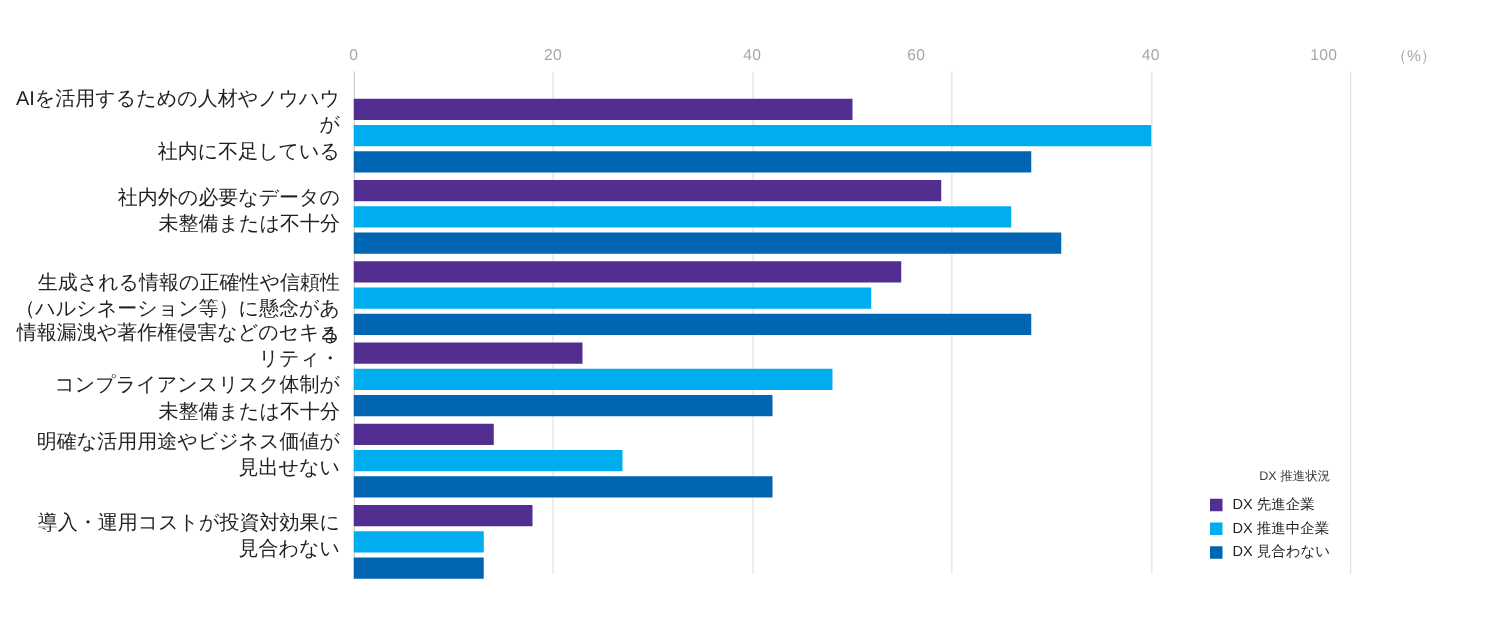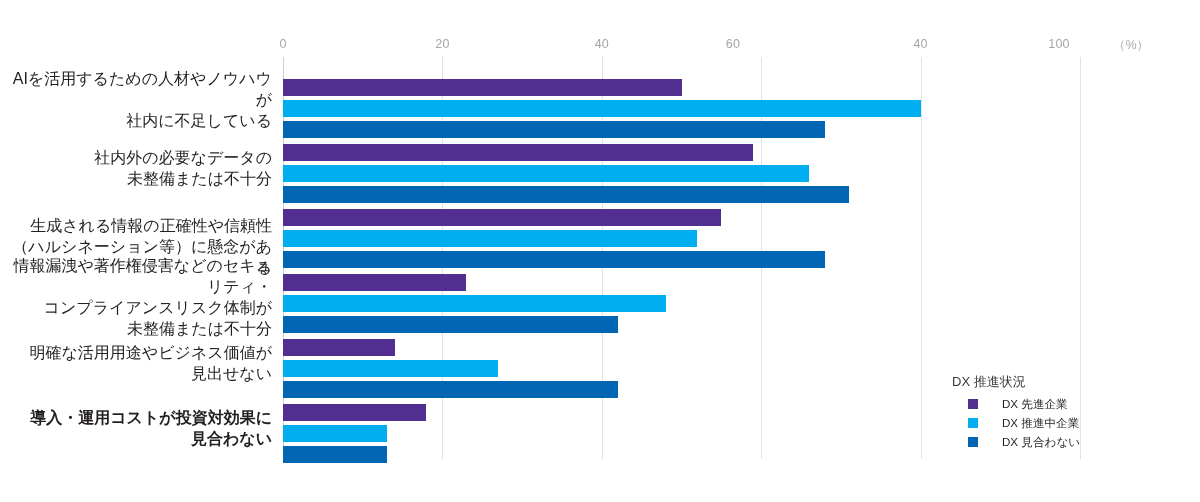--- a/index.html
+++ b/index.html
@@ -83,29 +83,30 @@
   
   .legend {
     position: absolute;
     left: 952px;
     top: 372px;
     font-size: 11.6px;
     color: #231f20;
     line-height: 19px;
   }
   .legend-title {
-    font-size: 13px;
+    font-size: 10px;
     color: #3b3b3d;
     margin-bottom: 3px;
     white-space: nowrap;
+    text-align: right;
   }
   .legend-item {
     display: flex;
     align-items: center;
-    gap: 24px;
+    gap: 8px;
     white-space: nowrap;
     height: 19px;
     padding-left: 16px;
   }
   .legend-swatch {
     width: 10px;
     height: 10px;
     flex: 0 0 10px;
     display: inline-block;
   }
@@ -132,21 +133,21 @@
     <div class="cat-label-wrap" style="top:256px;">
       <span class="cat-label-text" style="white-space:pre-line;">情報漏洩や著作権侵害などのセキュリティ・
 コンプライアンスリスク体制が
 未整備または不十分</span>
     </div>
     <div class="cat-label-wrap" style="top:343px;">
       <span class="cat-label-text" style="white-space:pre-line;">明確な活用用途やビジネス価値が
 見出せない</span>
     </div>
     <div class="cat-label-wrap" style="top:408px;">
-      <span class="cat-label-text" style="white-space:pre-line;font-weight:bold;">導入・運用コストが投資対効果に
+      <span class="cat-label-text" style="white-space:pre-line;">導入・運用コストが投資対効果に
 見合わない</span>
     </div>
   </div>
 
   <div class="plot-area">
     <div id="gridlines">
         <div class="gridline zero" style="left: 0px;"></div>
         <div class="tick-label" style="left: 0px;">0</div>
         <div class="gridline" style="left: 159.4px;"></div>
         <div class="tick-label" style="left: 159.4px;">20</div>

